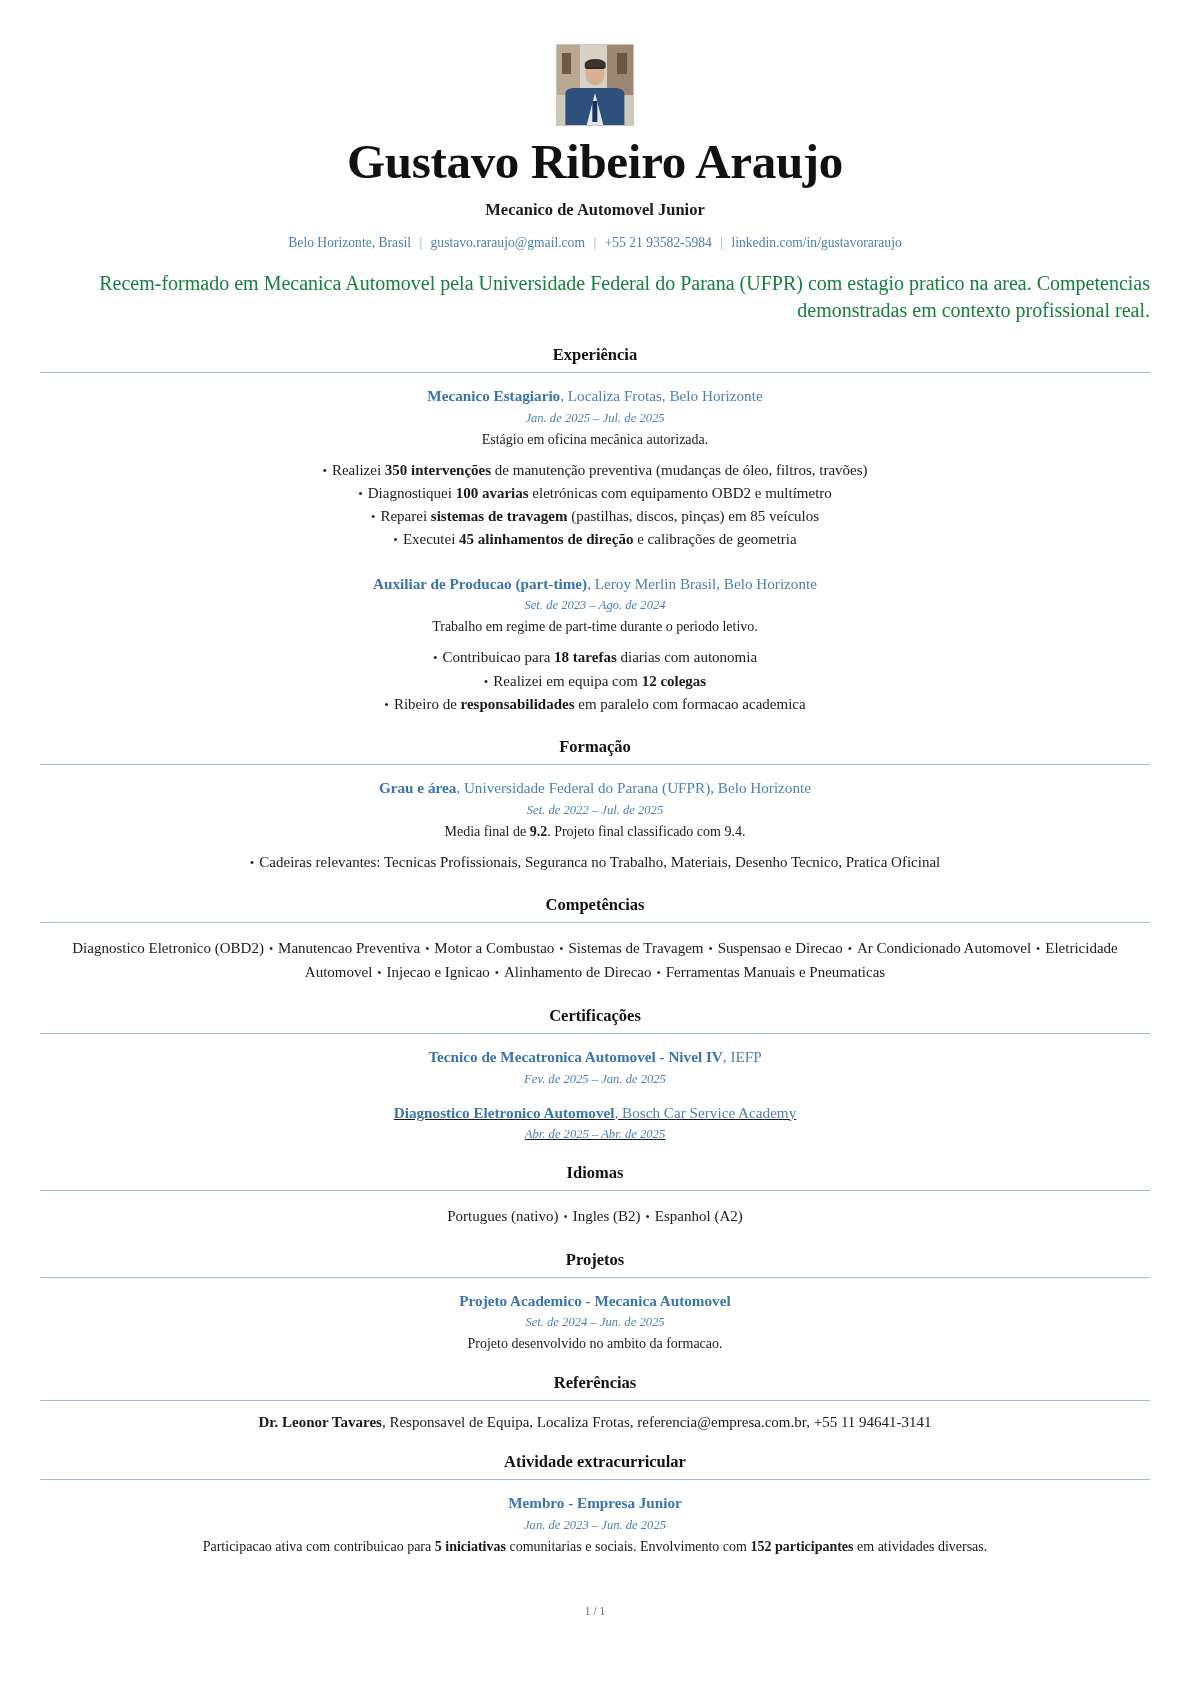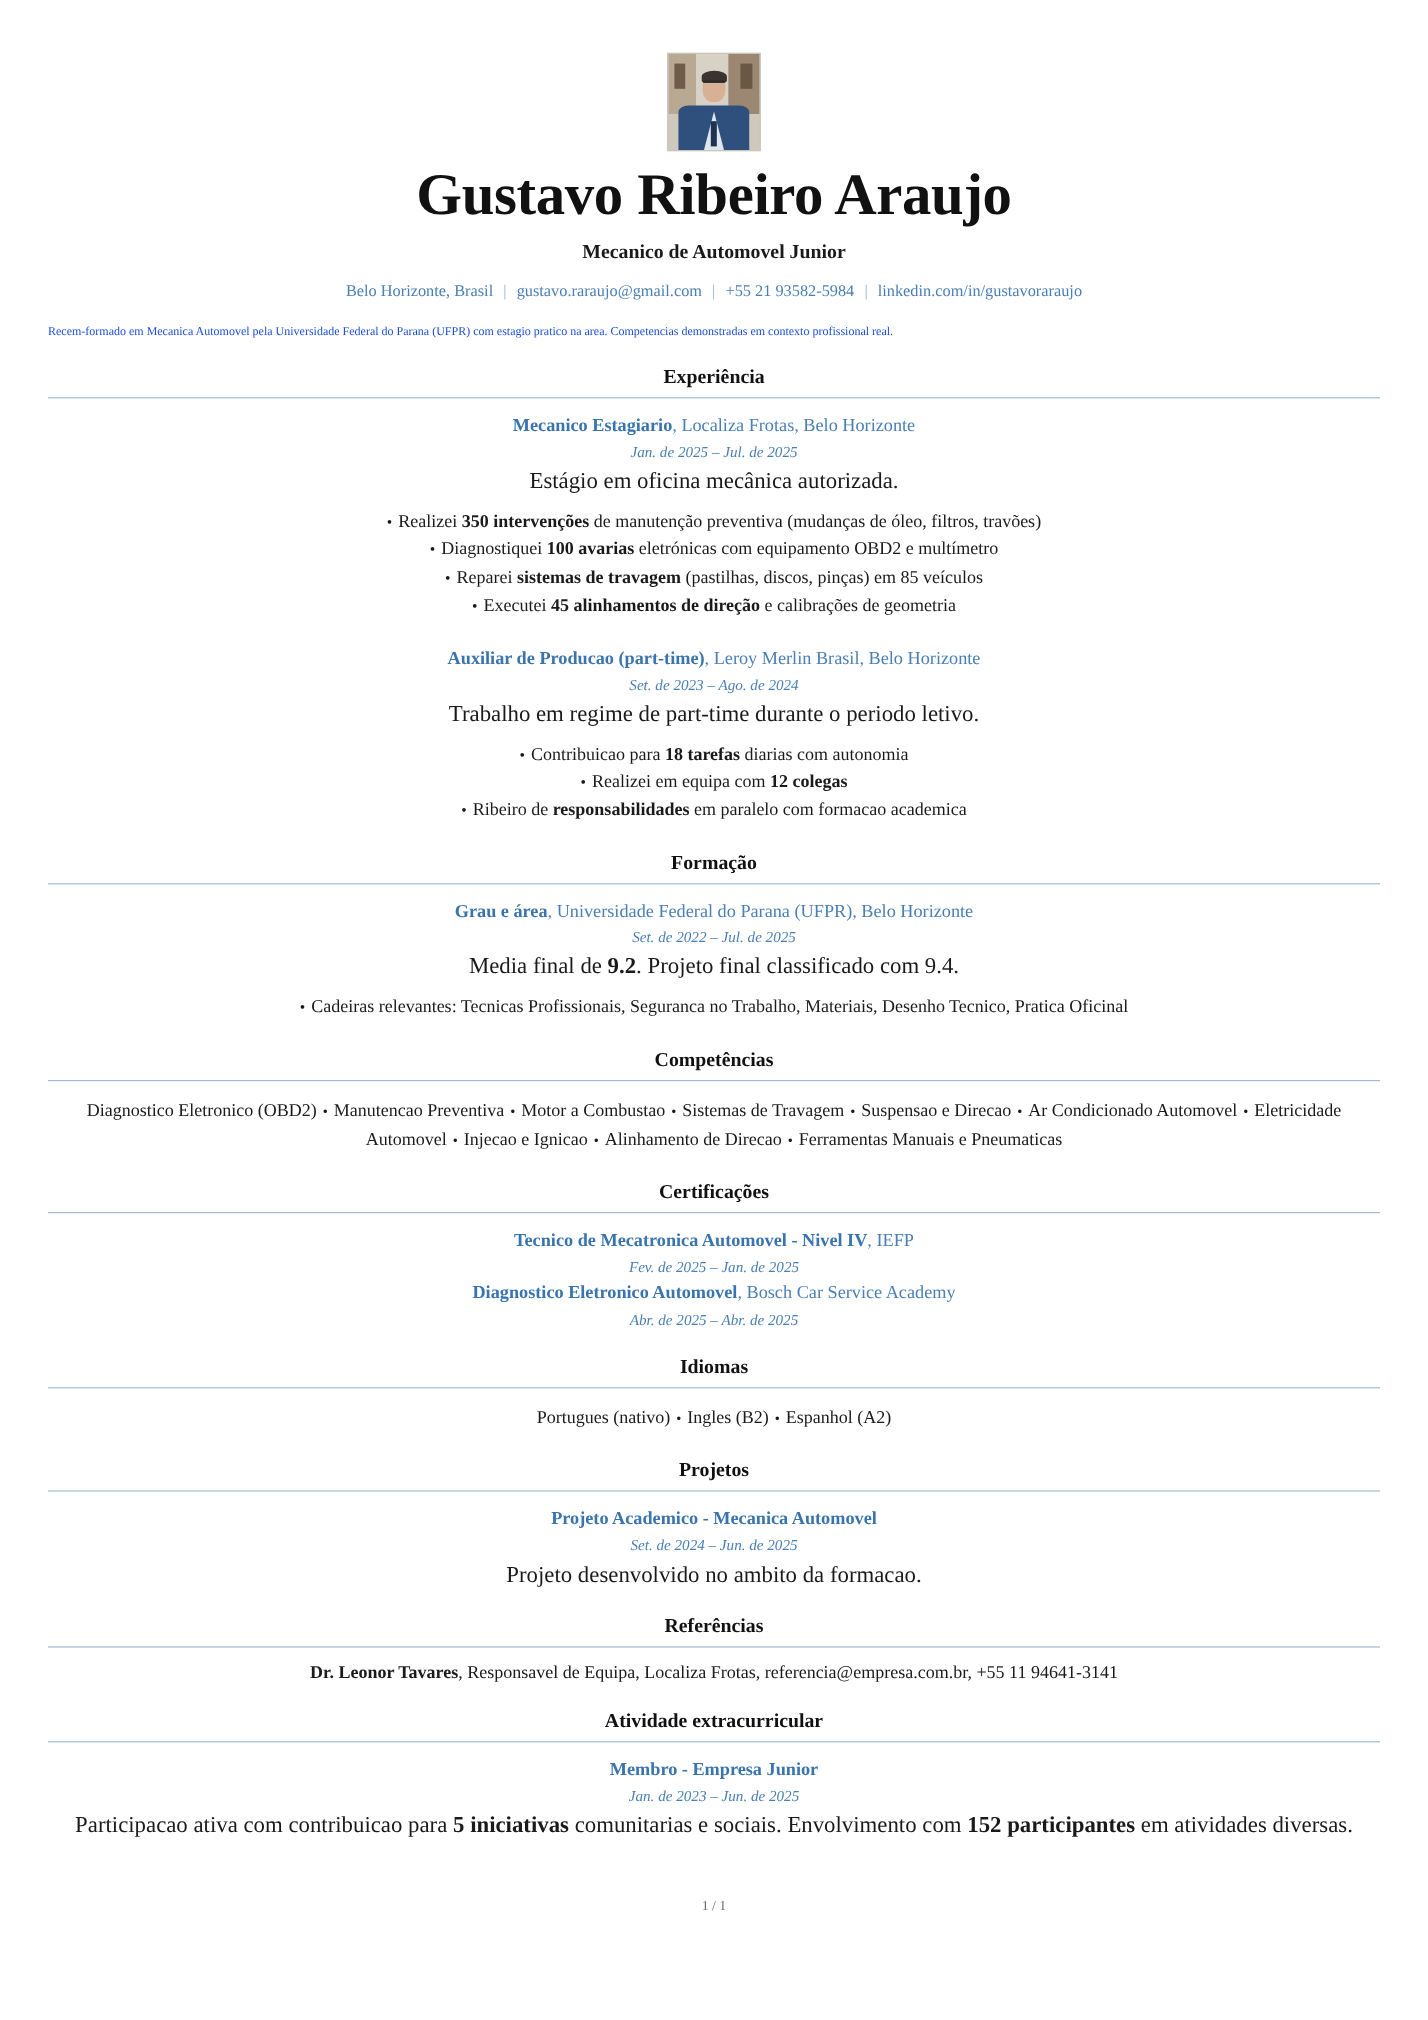--- a/index.html
+++ b/index.html
@@ -117,24 +117,24 @@
     text-align: center;
     font-size: 13.6px;
     color: #4a7fb5;
     margin-top: 15px;
   }
   .contact .sep {
     color: #8fb4d6;
     padding: 0 5px;
   }
   .summary {
-    text-align: left;
-    font-size: 10px;
+    text-align: right;
+    font-size: 20px;
     margin-top: 19px;
-    color: #1d4ed8;
+    color: #15803d;
     line-height: 1.35;
   }
 
   
   .section { margin-top: 21px; }
   .section-title {
     text-align: center;
     font-size: 16.5px;
     font-weight: bold;
     color: #111111;
@@ -160,21 +160,21 @@
   }
   .entry-date {
     text-align: center;
     font-size: 12.6px;
     font-style: italic;
     color: #4a7fb5;
     margin-top: 5px;
   }
   .entry-desc {
     text-align: center;
-    font-size: 19px;
+    font-size: 14px;
     color: #1a1a1a;
     margin-top: 6px;
   }
   .bullets {
     margin: 11px 0 0 0;
     padding: 0;
     list-style: none;
   }
   .bullets li {
     text-align: center;
@@ -316,21 +316,21 @@
   <div class="section">
     <div class="section-title">Certificações</div>
     <div class="section-rule"></div>
     <div class="section-body">
       <div class="entry">
         <div class="entry-head">
           <span class="bold">Tecnico de Mecatronica Automovel - Nivel IV</span><span>, IEFP</span>
         </div>
         <div class="entry-date">Fev. de 2025 – Jan. de 2025</div>
       </div>
-      <div class="entry" style="margin-top:4px;">
+      <div class="entry" style="margin-top:16px;text-decoration:underline;">
         <div class="entry-head">
           <span class="bold">Diagnostico Eletronico Automovel</span><span>, Bosch Car Service Academy</span>
         </div>
         <div class="entry-date">Abr. de 2025 – Abr. de 2025</div>
       </div>
     </div>
   </div>
 
   <div class="section">
     <div class="section-title">Idiomas</div>

